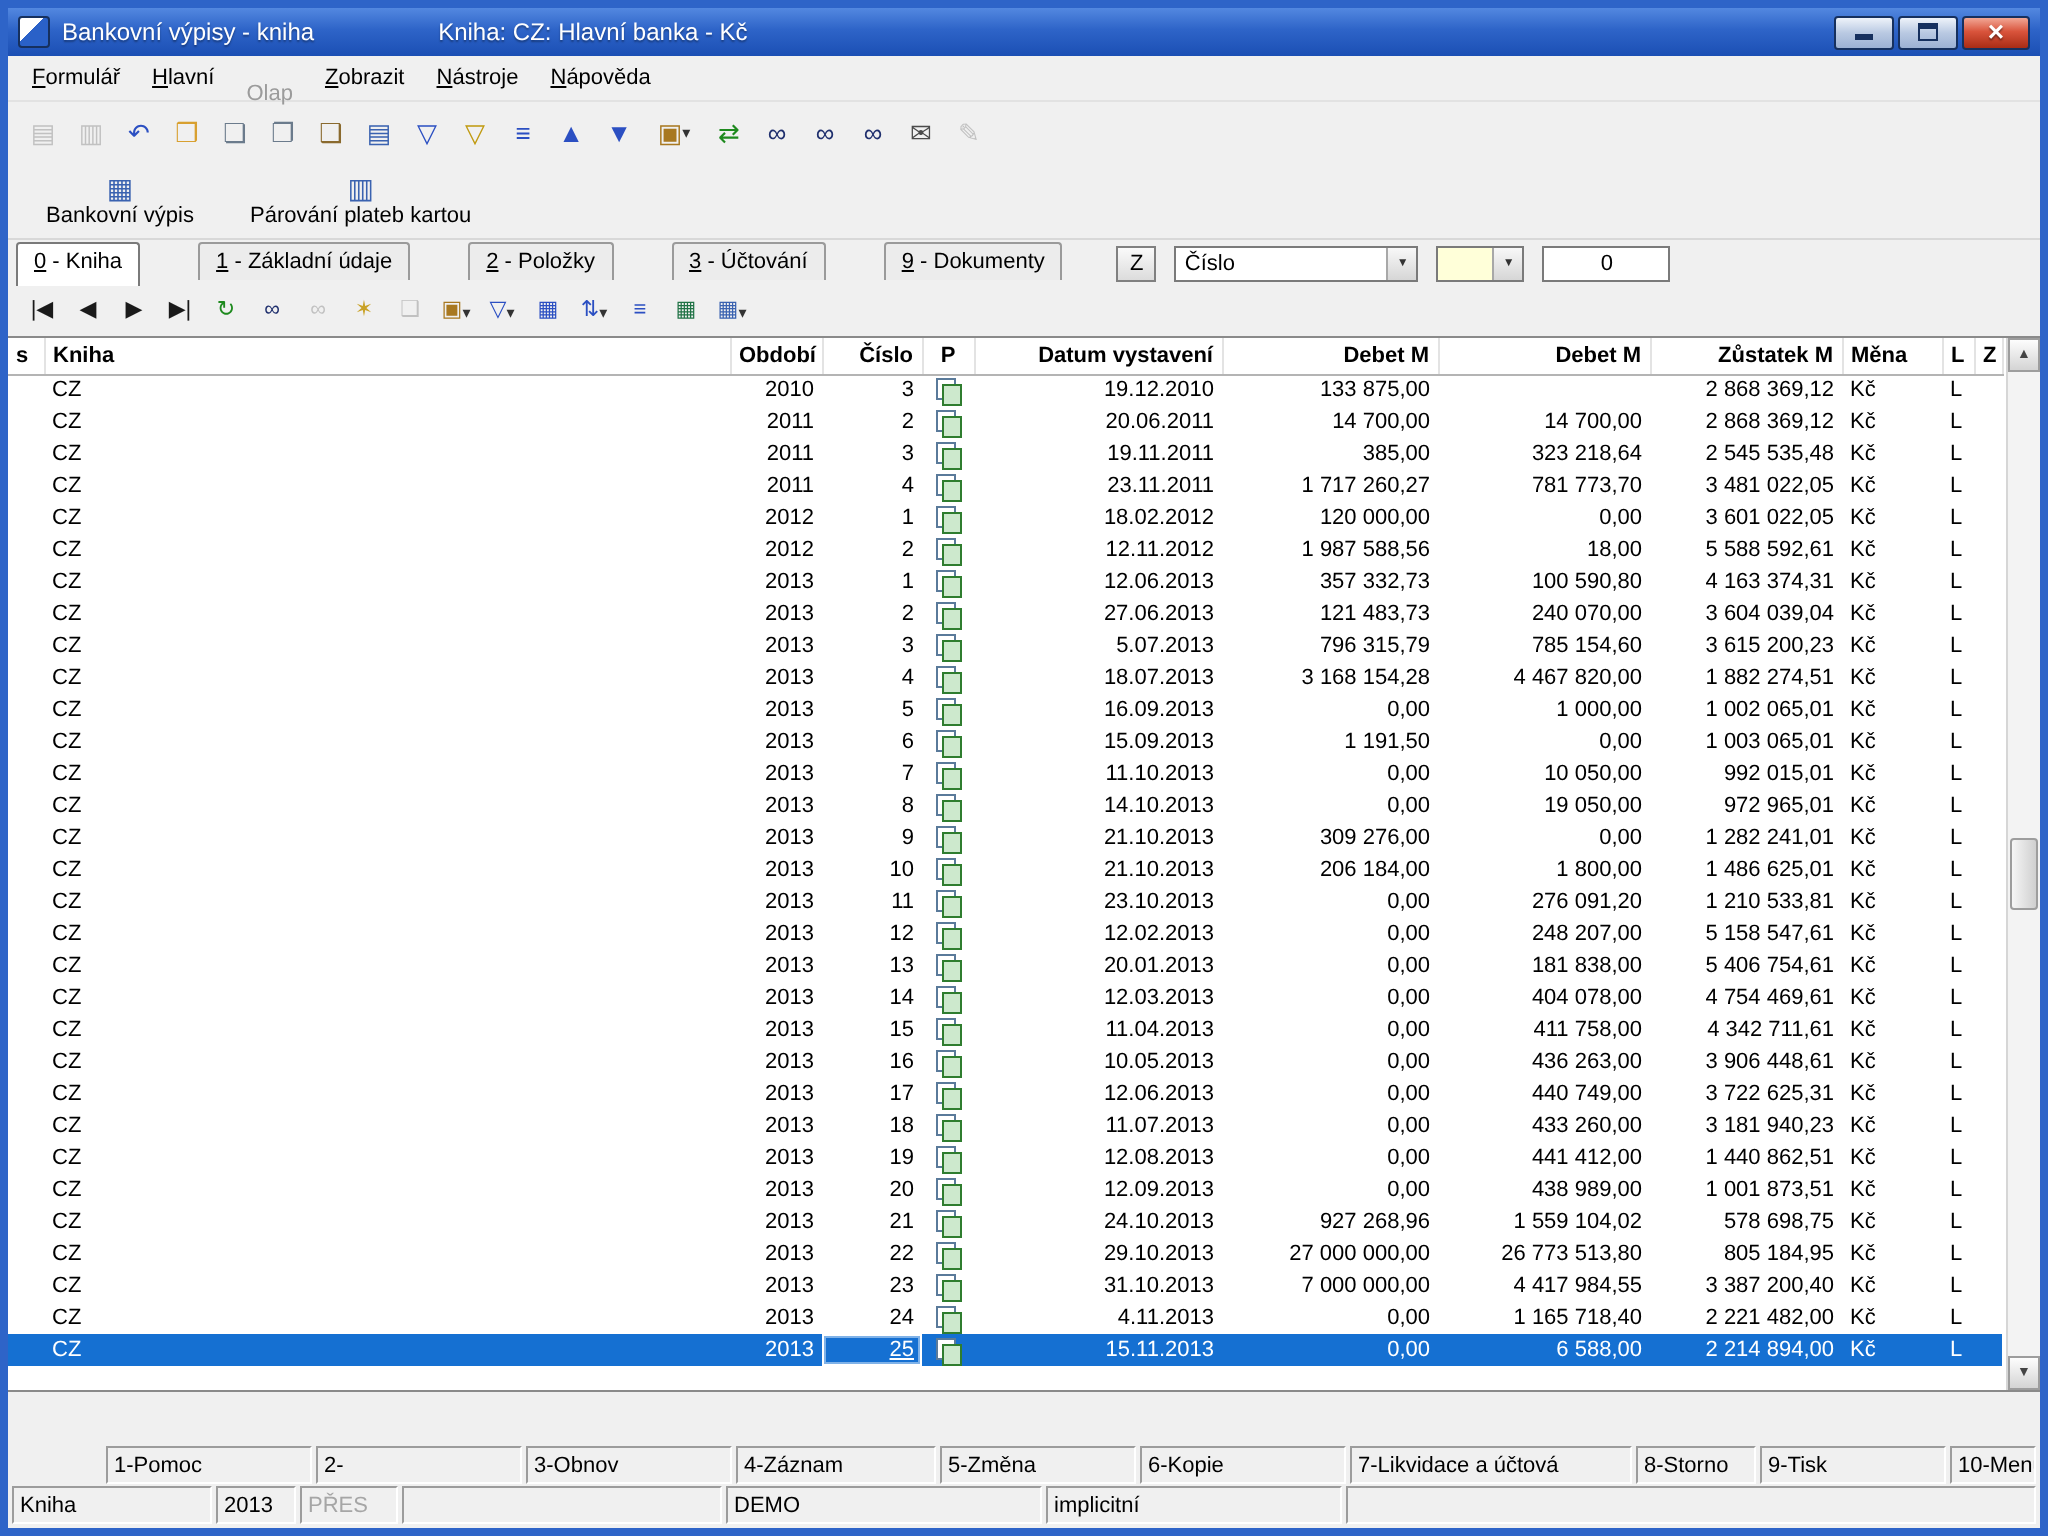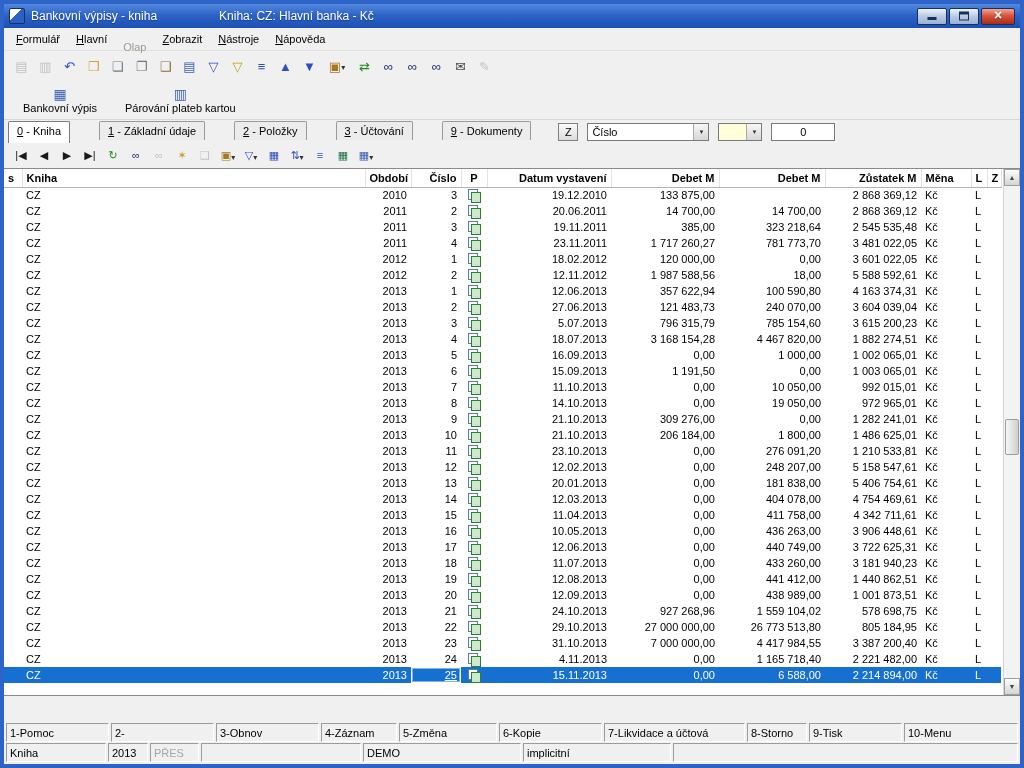--- a/index.html
+++ b/index.html
@@ -388,21 +388,21 @@
               <td class="a-left">L</td>
               <td class="a-left"></td>
             </tr>
             <tr>
               <td class="a-left"></td>
               <td class="a-left">CZ</td>
               <td class="a-right">2013</td>
               <td class="a-right">1</td>
               <td class="a-center"><span class="doc-ic"></span></td>
               <td class="a-right">12.06.2013</td>
-              <td class="a-right">357 622,94</td>
+              <td class="a-right">357 332,73</td>
               <td class="a-right">100 590,80</td>
               <td class="a-right">4 163 374,31</td>
               <td class="a-left">Kč</td>
               <td class="a-left">L</td>
               <td class="a-left"></td>
             </tr>
             <tr>
               <td class="a-left"></td>
               <td class="a-left">CZ</td>
               <td class="a-right">2013</td>
@@ -748,24 +748,24 @@
       <div class="sb-thumb"></div>
       <div class="sb-btn down">
           <span class="sb-arrow">▼</span>
         </div>
     </div>
   </div>
 
   <div class="spacer"></div>
 
   <div class="statusbar first">
-      <div class="sb-cell" style="width: 103px;">1-Pomoc</div>
+      <div class="sb-cell" style="width: 103px; margin-left: 47px;">1-Pomoc</div>
       <div class="sb-cell" style="width: 103px;">2-</div>
       <div class="sb-cell" style="width: 103px;">3-Obnov</div>
-      <div class="sb-cell" style="width: 76px;">4-Záznam</div>
+      <div class="sb-cell" style="width: 100px;">4-Záznam</div>
       <div class="sb-cell" style="width: 98px;">5-Změna</div>
       <div class="sb-cell" style="width: 103px;">6-Kopie</div>
       <div class="sb-cell" style="width: 141px;">7-Likvidace a účtová</div>
       <div class="sb-cell" style="width: 60px;">8-Storno</div>
       <div class="sb-cell" style="width: 93px;">9-Tisk</div>
       <div class="sb-cell" style="flex: 1 1 0%;">10-Menu</div>
     </div>
   <div class="statusbar last">
       <div class="sb-cell" style="width: 100px;">Kniha</div>
       <div class="sb-cell" style="width: 40px;">2013</div>

